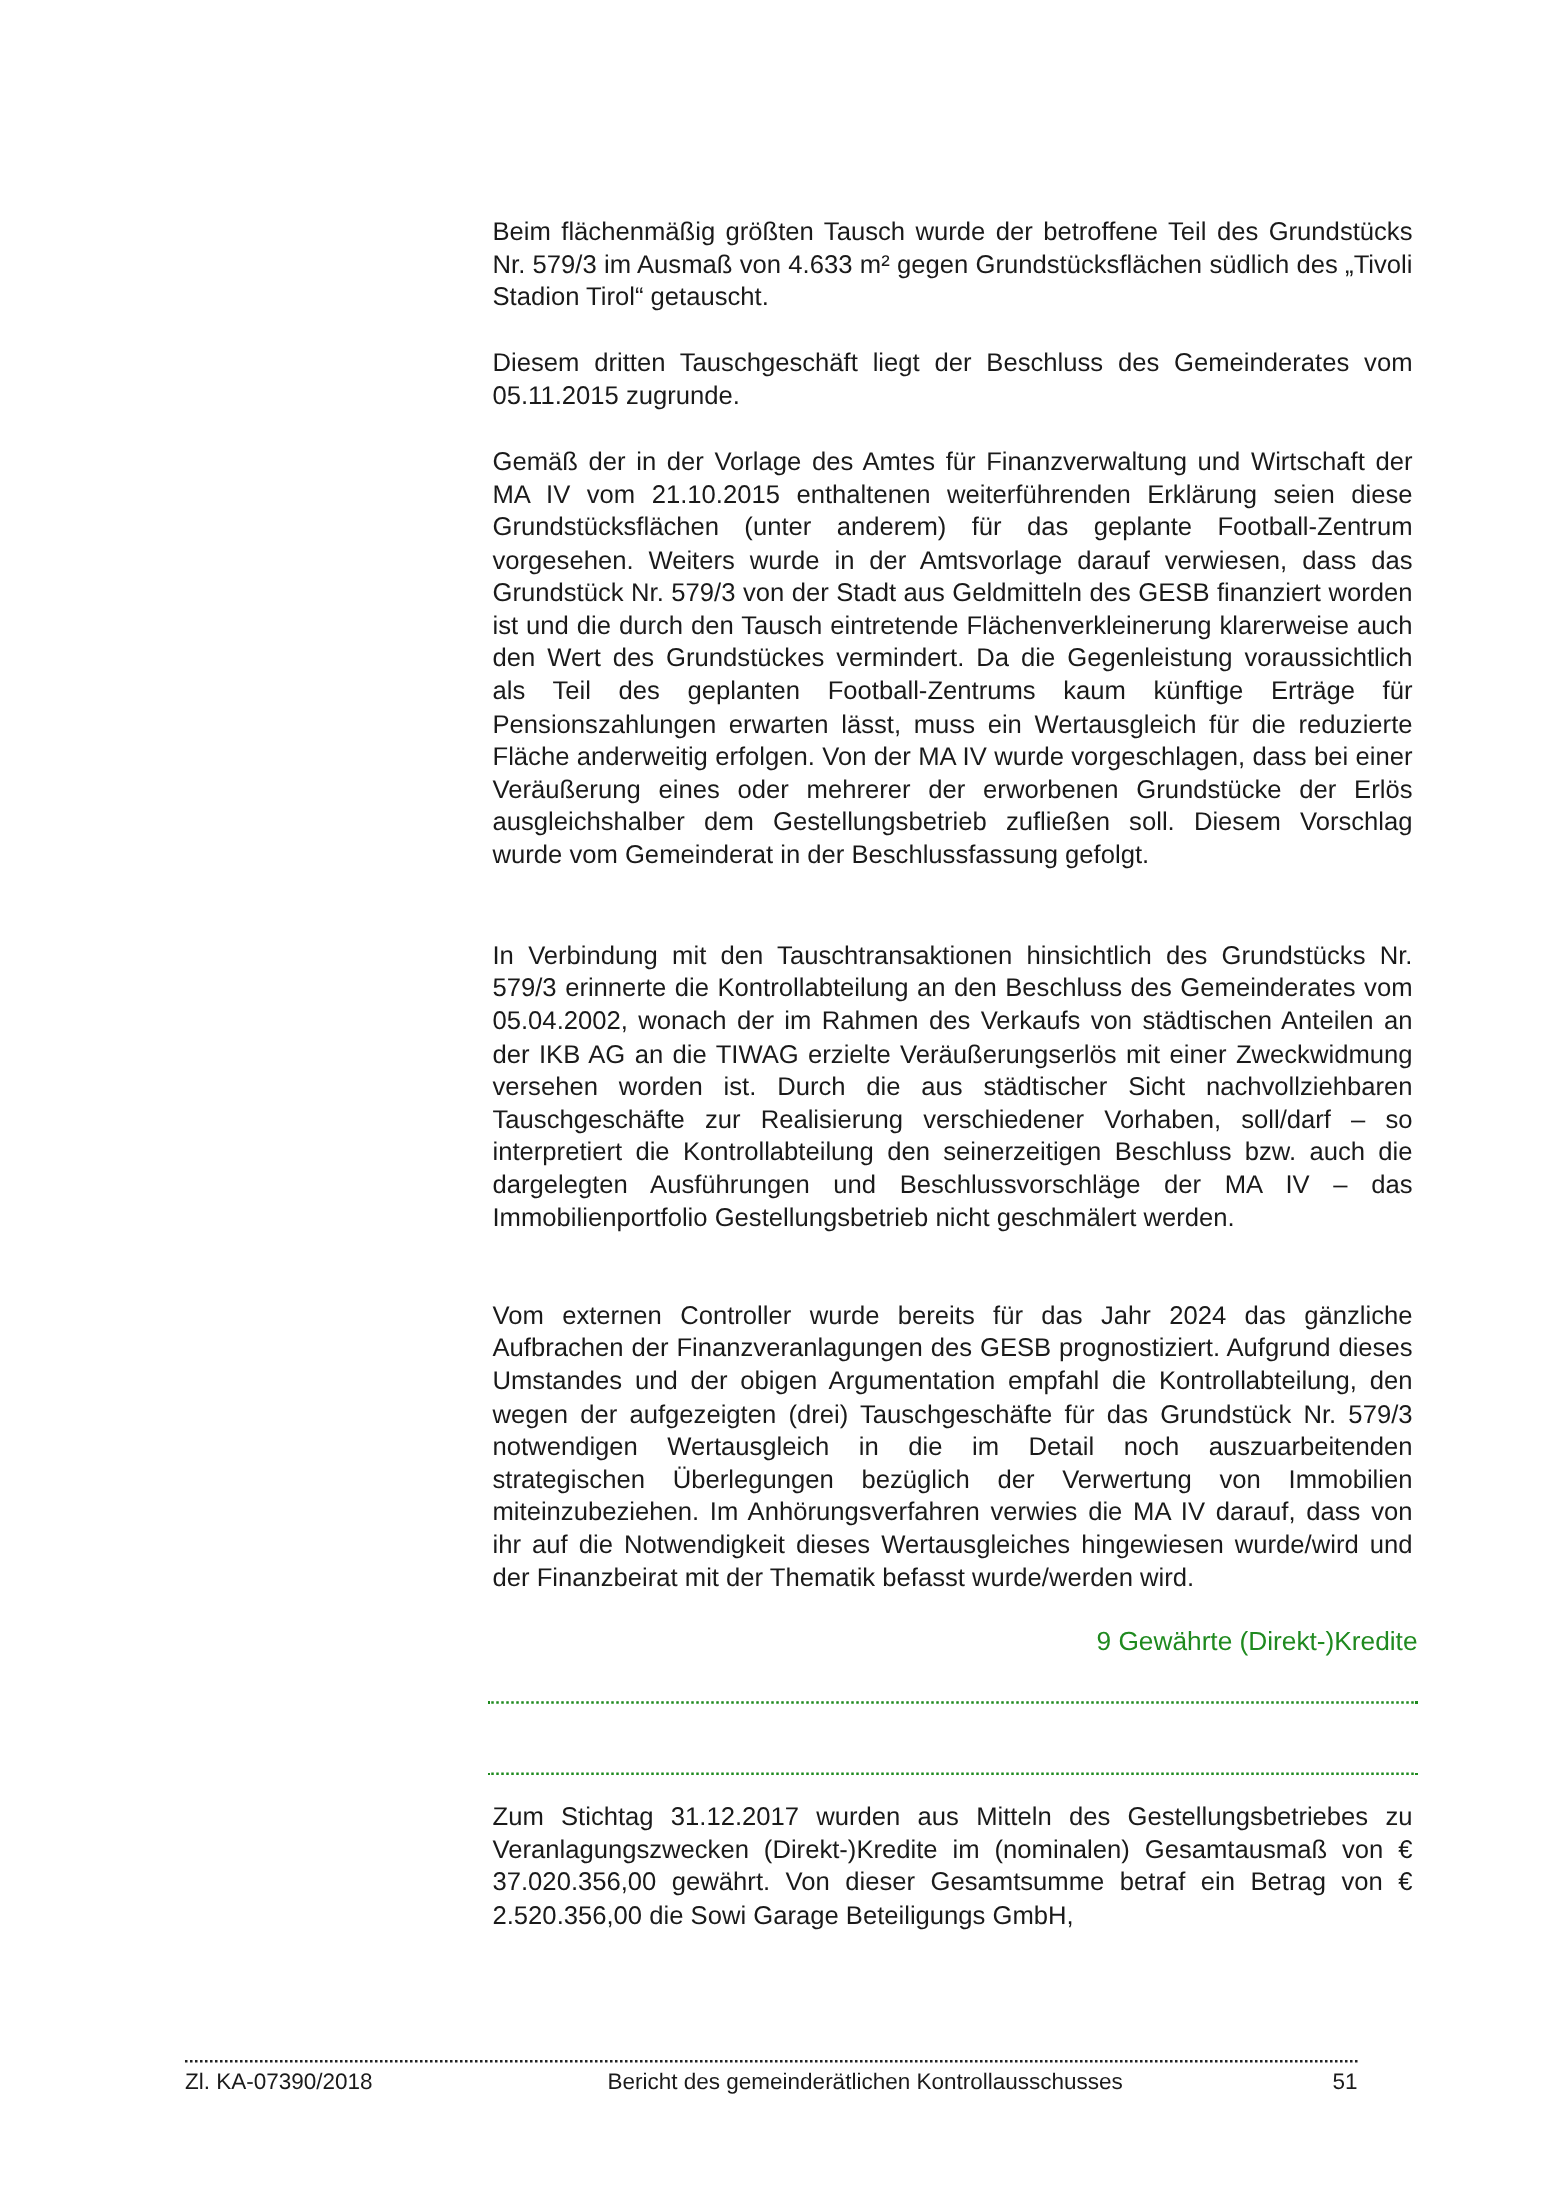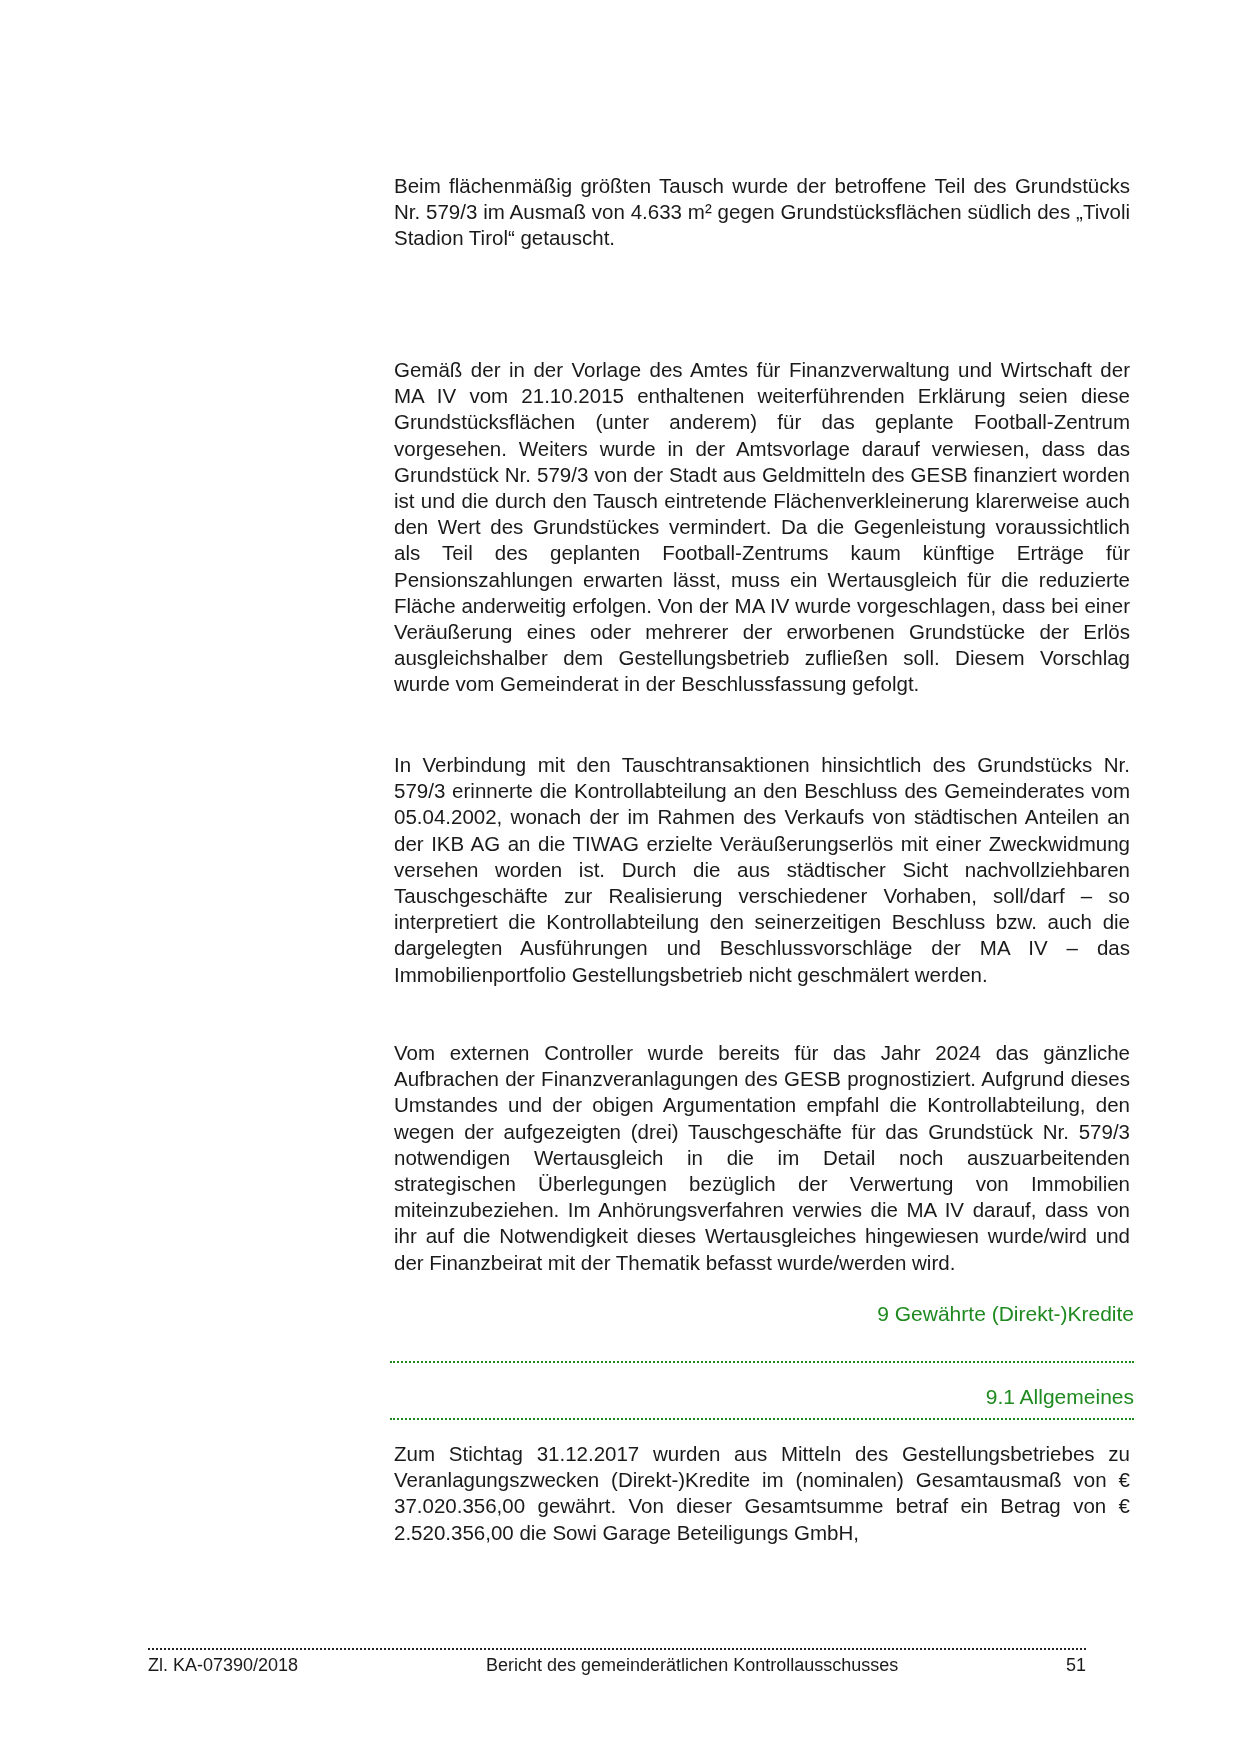--- a/index.html
+++ b/index.html
@@ -30,37 +30,39 @@
 </head>
 <body>
 
 <div class="page">
 
   <div class="body-col" style="top:173px;">
     <p class="para">Beim flächenmäßig größten Tausch wurde der betroffene Teil des Grundstücks Nr. 579/3 im Ausmaß von 4.633 m² gegen Grundstücksflä­chen südlich des „Tivoli Stadion Tirol“ getauscht.</p>
   </div>
 
 
+  <div class="body-col" style="top:278px;">
+    <p class="para">Diesem dritten Tauschgeschäft liegt der Beschluss des Gemeinderates vom 05.11.2015 zugrunde.</p>
+  </div>
 
   <div class="body-col" style="top:357px;">
     <p class="para">Gemäß der in der Vorlage des Amtes für Finanzverwaltung und Wirt­schaft der MA IV vom 21.10.2015 enthaltenen weiterführenden Erklä­rung seien diese Grundstücksflächen (unter anderem) für das geplante Football-Zentrum vorgesehen. Weiters wurde in der Amtsvorlage darauf verwiesen, dass das Grundstück Nr. 579/3 von der Stadt aus Geldmit­teln des GESB finanziert worden ist und die durch den Tausch eintre­tende Flächenverkleinerung klarerweise auch den Wert des Grundstü­ckes vermindert. Da die Gegenleistung voraussichtlich als Teil des ge­planten Football-Zentrums kaum künftige Erträge für Pensionszahlungen erwarten lässt, muss ein Wertausgleich für die reduzierte Fläche ander­weitig erfolgen. Von der MA IV wurde vorgeschlagen, dass bei einer Veräußerung eines oder mehrerer der erworbenen Grundstücke der Er­lös ausgleichshalber dem Gestellungsbetrieb zufließen soll. Diesem Vorschlag wurde vom Gemeinderat in der Beschlussfassung gefolgt.</p>
   </div>
 
   <div class="body-col" style="top:752px;">
     <p class="para">In Verbindung mit den Tauschtransaktionen hinsichtlich des Grund­stücks Nr. 579/3 erinnerte die Kontrollabteilung an den Beschluss des Gemeinderates vom 05.04.2002, wonach der im Rahmen des Verkaufs von städtischen Anteilen an der IKB AG an die TIWAG erzielte Veräuße­rungserlös mit einer Zweckwidmung versehen worden ist. Durch die aus städtischer Sicht nachvollziehbaren Tauschgeschäfte zur Realisierung verschiedener Vorhaben, soll/darf – so interpretiert die Kontrollabteilung den seinerzeitigen Beschluss bzw. auch die dargelegten Ausführungen und Beschlussvorschläge der MA IV – das Immobilienportfolio Gestel­lungsbetrieb nicht geschmälert werden.</p>
   </div>
 
   <div class="body-col" style="top:1040px;">
     <p class="para">Vom externen Controller wurde bereits für das Jahr 2024 das gänzliche Aufbrachen der Finanzveranlagungen des GESB prognostiziert. Auf­grund dieses Umstandes und der obigen Argumentation empfahl die Kontrollabteilung, den wegen der aufgezeigten (drei) Tauschgeschäfte für das Grundstück Nr. 579/3 notwendigen Wertausgleich in die im Detail noch auszuarbeitenden strategischen Überlegungen bezüglich der Ver­wertung von Immobilien miteinzubeziehen. Im Anhörungsverfahren ver­wies die MA IV darauf, dass von ihr auf die Notwendigkeit dieses Wert­ausgleiches hingewiesen wurde/wird und der Finanzbeirat mit der The­matik befasst wurde/werden wird.</p>
   </div>
 
   <div class="heading" style="top:1301px;">9  Gewährte (Direkt-)Kredite</div>
   <div class="heading-rule" style="top:1361px;"></div>
 
-  <div class="heading" style="top:1384px;">9.1  Allgemeines</div>
   <div class="heading-rule" style="top:1418px;"></div>
 
 
   <div class="body-col" style="top:1441px;">
     <p class="para">Zum Stichtag 31.12.2017 wurden aus Mitteln des Gestellungsbetriebes zu Veranlagungszwecken (Direkt-)Kredite im (nominalen) Gesamtaus­maß von € 37.020.356,00 gewährt. Von dieser Gesamtsumme betraf ein Betrag von € 2.520.356,00 die Sowi Garage Beteiligungs GmbH,</p>
   </div>
 
   <div class="footer-rule" style="top:1648px;"></div>
   <div class="footer">
     <span class="left">Zl. KA-07390/2018</span>

